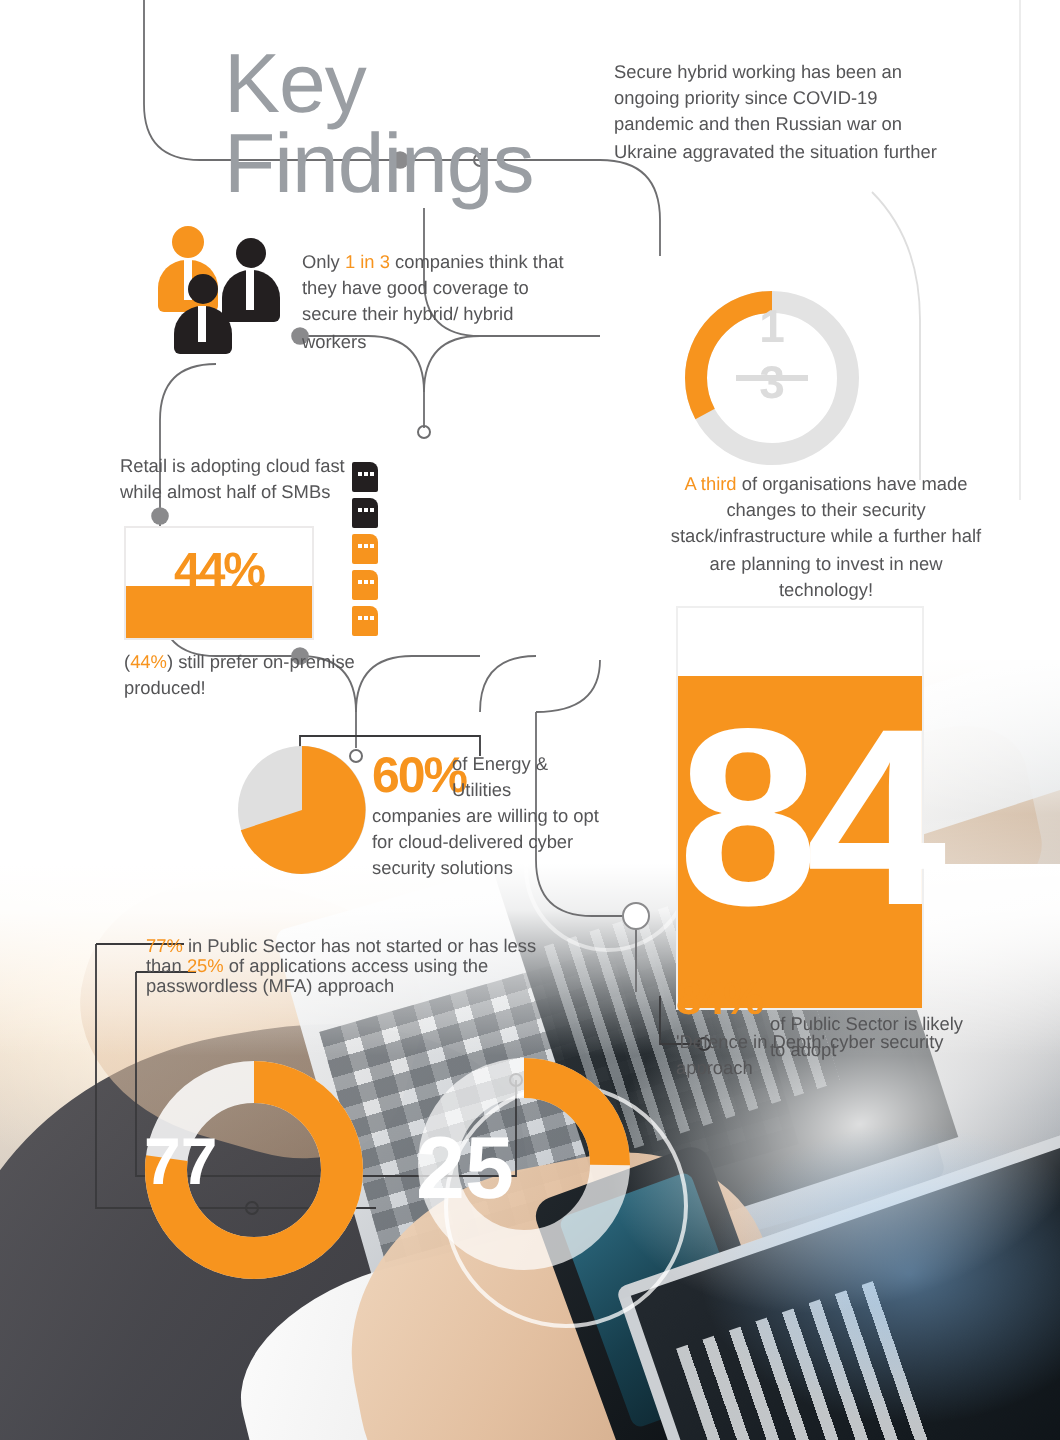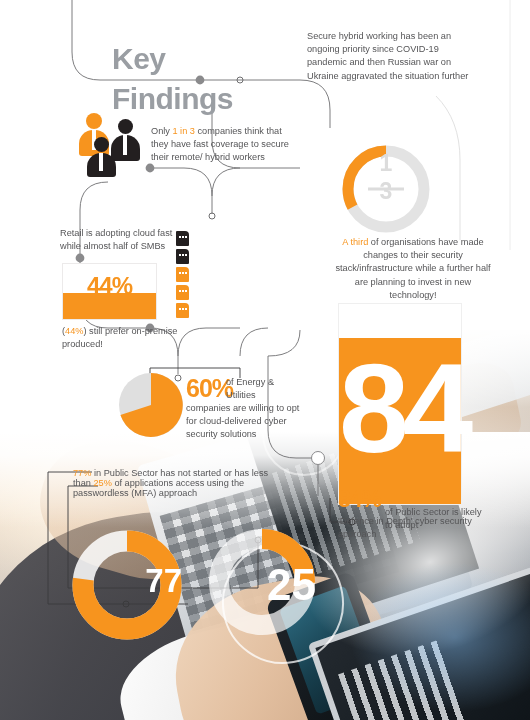--- a/index.html
+++ b/index.html
@@ -77,22 +77,22 @@
      background:linear-gradient(150deg,#fdfdfd,#dfe3e6);transform:rotate(-18deg);opacity:.9;}
   .photo-top .fade{position:absolute;inset:0;
      background:linear-gradient(180deg,rgba(255,255,255,.95),rgba(255,255,255,.15) 55%,rgba(255,255,255,.6));}
 
   
   .lines{position:absolute;left:0;top:0;width:530px;height:720px;pointer-events:none;}
 
   
   .tx{position:absolute;font-size:9.2px;line-height:13.2px;color:#555557;}
   .tx b,.or{color:#F7941E;font-weight:normal;}
-  .title{position:absolute;left:112px;top:39px;font-size:30px;line-height:40px;
-         font-weight:bold;color:#9a9ea3;letter-spacing:-.5px;}
+  .title{position:absolute;left:112px;top:22px;font-size:42px;line-height:40px;
+         font-weight:normal;color:#9a9ea3;letter-spacing:-.5px;}
 
   
   .people{position:absolute;left:78px;top:113px;width:64px;height:60px;}
   .phead{position:absolute;border-radius:50%;}
   .pbody{position:absolute;border-radius:14px 14px 3px 3px;}
   .ptie{position:absolute;background:#fff;}
 
   
   .bld{position:absolute;width:13px;height:15px;border-radius:1px 4px 1px 1px;}
   .bld .win{position:absolute;left:2.5px;top:4.5px;width:8px;height:2.5px;
@@ -108,21 +108,21 @@
   
   .block84{position:absolute;left:338px;top:303px;width:122px;height:200px;background:#fff;
            border:1px solid #efefef;}
   .block84 .fill{position:absolute;left:0;bottom:0;width:100%;height:166px;background:#F7941E;}
   .block84 .num{position:absolute;left:0;top:42px;width:100%;text-align:center;
            font-size:126px;line-height:126px;font-weight:bold;color:#fff;letter-spacing:-6px;}
 
   .big{font-size:25px;font-weight:bold;color:#F7941E;letter-spacing:-1px;}
   .big84{font-size:23px;font-weight:bold;color:#F7941E;letter-spacing:-1px;}
 
-  .donutlabel{position:absolute;color:#fff;font-weight:bold;text-align:right;}
+  .donutlabel{position:absolute;color:#fff;font-weight:bold;text-align:left;}
   .frac{position:absolute;color:#dcdcdc;font-weight:bold;text-align:center;}
 </style>
 </head>
 <body>
 
 <div id="page">
 
   <div class="photo-top">
     <div class="t1"></div>
       <div class="t2"></div>
@@ -210,21 +210,21 @@
     <span class="ptie" style="left:14px;top:17px;width:4px;height:20px;"></span>
     <span class="phead" style="left:40px;top:6px;width:15px;height:15px;background:#231F20;"></span>
     <span class="pbody" style="left:33px;top:22px;width:29px;height:26px;background:#231F20;"></span>
     <span class="ptie" style="left:45px;top:22px;width:4px;height:20px;"></span>
     <span class="phead" style="left:16px;top:24px;width:15px;height:15px;background:#231F20;"></span>
     <span class="pbody" style="left:9px;top:40px;width:29px;height:24px;background:#231F20;"></span>
     <span class="ptie" style="left:21px;top:40px;width:4px;height:18px;"></span>
   </div>
 
   <div class="tx" style="left:151px;top:125px;width:140px;">
-    <span>Only </span><span class="or">1 in 3</span><span> companies think that they have fast coverage to secure their remote/ hybrid workers</span>
+    <span>Only </span><span class="or">1 in 3</span><span> companies think that they have good coverage to secure their hybrid/ hybrid workers</span>
   </div>
 
   <svg style="position:absolute;left:340px;top:143px;" width="92" height="92">
     <circle cx="46" cy="46" r="38" fill="none" stroke="#E3E3E3" stroke-width="11"></circle>
     <circle cx="46" cy="46" r="38" fill="none" stroke="#F7941E" stroke-width="11" stroke-dasharray="79 160" stroke-dashoffset="79" transform="rotate(-90 46 46)"></circle>
     <line x1="28" y1="46" x2="64" y2="46" stroke="#DCDCDC" stroke-width="3"></line>
   </svg>
   <div class="frac" style="left:340px;top:150px;width:92px;font-size:23px;">1</div>
   <div class="frac" style="left:340px;top:178px;width:92px;font-size:23px;">3</div>
 

